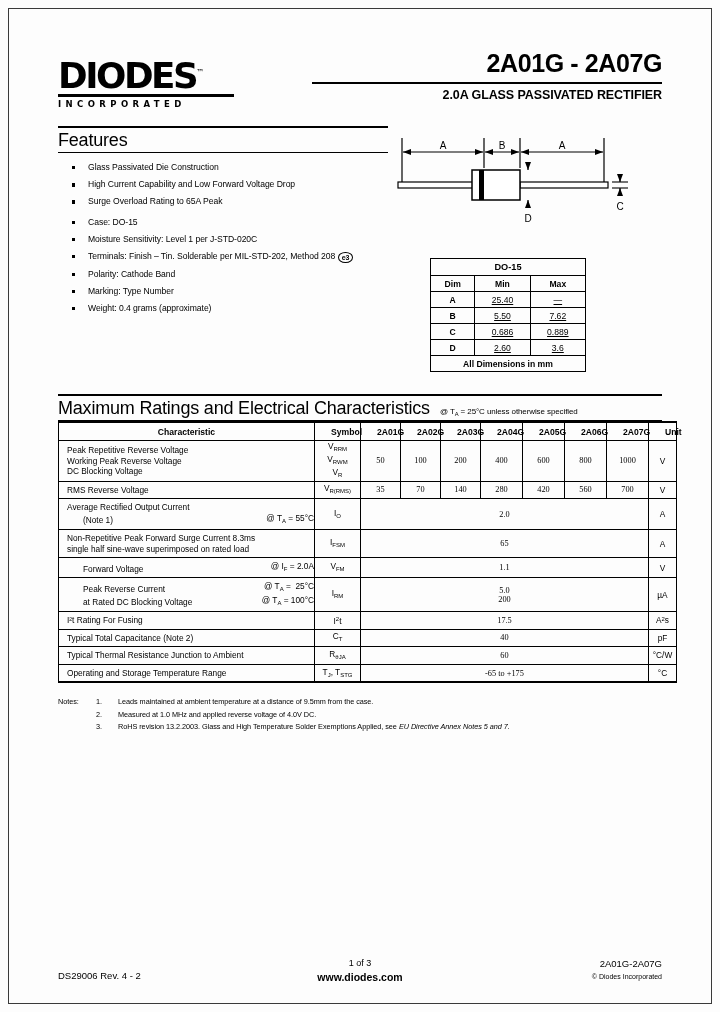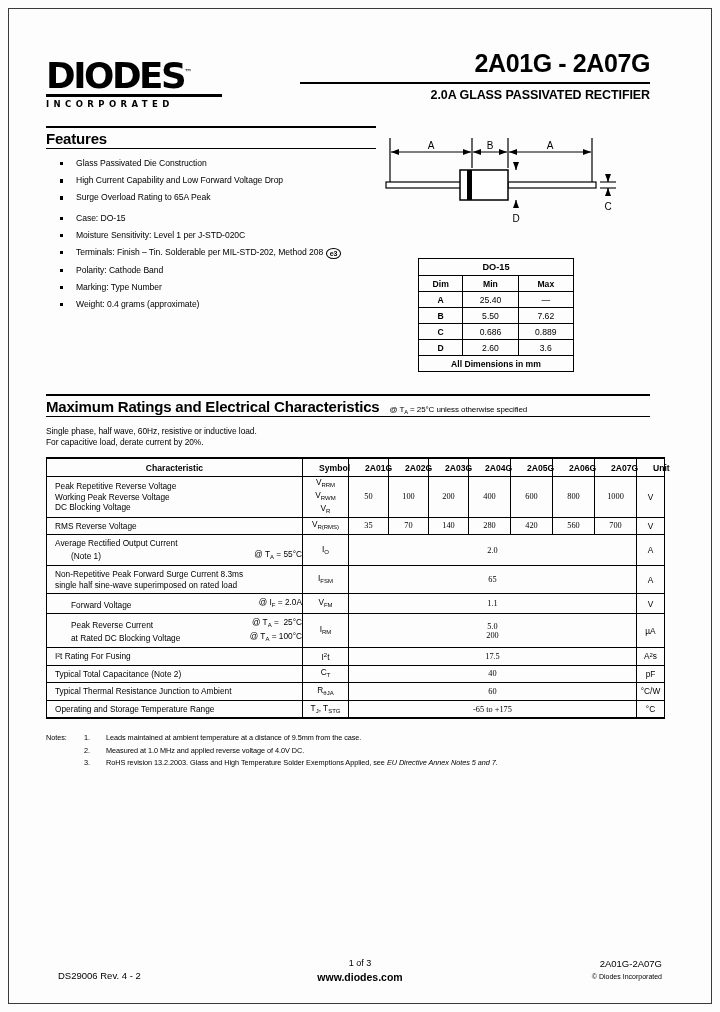--- a/index.html
+++ b/index.html
@@ -23,21 +23,21 @@
     position: absolute;
     left: 8px;
     top: 8px;
     right: 8px;
     bottom: 8px;
     border: 1px solid #3a3a3a;
     pointer-events: none;
   }
   .content {
     position: absolute;
-    left: 46px;
+    left: 58px;
     top: 48px;
     width: 604px;
   }
 
   
   .header {
     display: flex;
     align-items: flex-start;
     justify-content: space-between;
     height: 62px;
@@ -100,22 +100,22 @@
 
   
   .section-head {
     margin-top: 16px;
   }
   .section-head .rule-top {
     height: 2px;
     background: #000;
   }
   .section-head h2 {
-    font-size: 15px;
-    font-weight: bold;
+    font-size: 18px;
+    font-weight: normal;
     margin: 2px 0 1px 0;
     letter-spacing: -0.2px;
   }
   .section-head .rule-bot {
     height: 1.3px;
     background: #000;
   }
   .sec-inline-note {
     font-size: 8px;
     font-weight: normal;
@@ -197,20 +197,21 @@
     text-align: center;
     padding: 2.5px 2px;
     font-weight: bold;
   }
   table.dim .title-row td {
     font-size: 9.2px;
     padding: 3px 2px;
   }
   table.dim .val {
     font-weight: normal;
+    text-decoration: underline;
   }
   table.dim .foot td {
     font-size: 8.6px;
   }
 
   
   .pre-table-note {
     font-size: 8.4px;
     line-height: 11px;
     margin-top: 9px;
@@ -475,24 +476,20 @@
 
     <div class="section-head" style="margin-top:22px;">
       <div class="rule-top"></div>
       <div class="head-flex">
         <h2>Maximum Ratings and Electrical Characteristics</h2>
         <span class="sec-inline-note"><span>@ T</span><sub>A</sub><span> = 25°C unless otherwise specified</span></span>
       </div>
       <div class="rule-bot"></div>
     </div>
 
-    <div class="pre-table-note">
-      <div>Single phase, half wave, 60Hz, resistive or inductive load.</div>
-      <div>For capacitive load, derate current by 20%.</div>
-    </div>
 
     <table class="ratings">
       <colgroup>
         <col style="width:256px">
         <col style="width:46px">
         <col style="width:40px">
         <col style="width:40px">
         <col style="width:40px">
         <col style="width:42px">
         <col style="width:42px">

